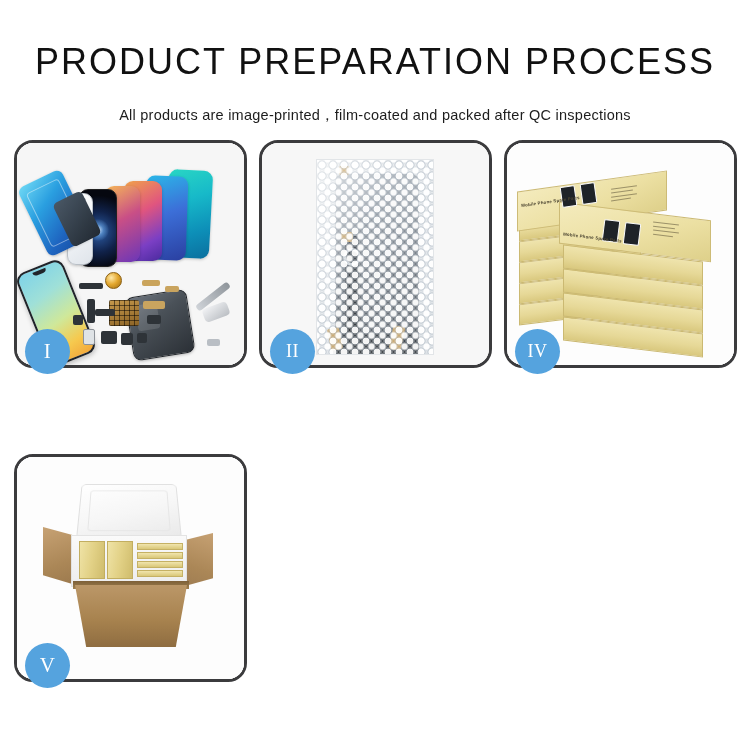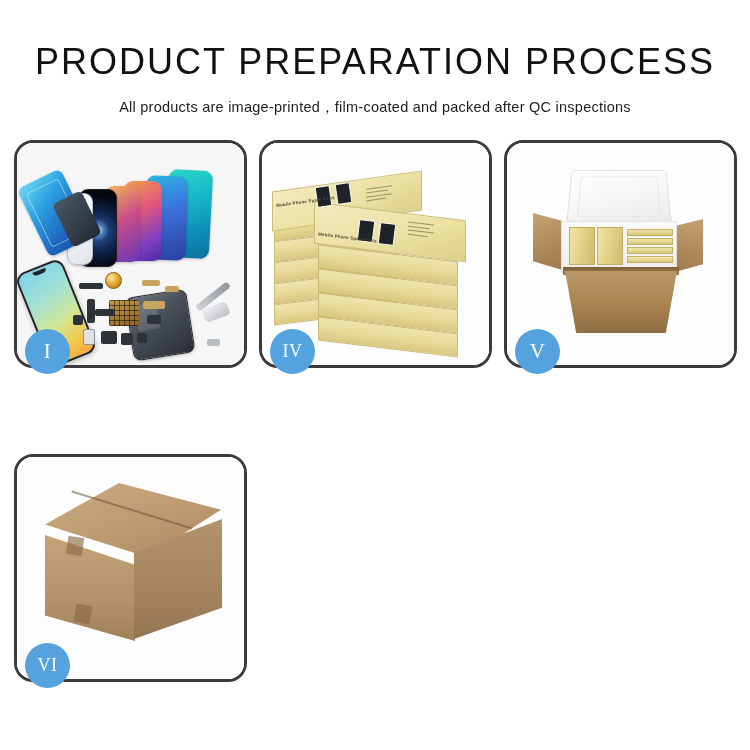--- a/index.html
+++ b/index.html
@@ -30,21 +30,21 @@
   .title {
     font-family: "Liberation Sans", sans-serif;
     font-size: 36px;
     font-weight: 400;
     letter-spacing: 2.0px;
     color: #111111;
     line-height: 40px;
     white-space: nowrap;
   }
   .subtitle {
-    margin-top: 16px;
+    margin-top: 24px;
     font-family: "Liberation Sans", sans-serif;
     font-size: 14.5px;
     font-weight: 400;
     letter-spacing: 0.25px;
     color: #1d1d1d;
     line-height: 18px;
     white-space: nowrap;
   }
 
   
@@ -486,20 +486,39 @@
           <div class="part pi"></div>
           <div class="part pj"></div>
           <div class="part pk"></div>
           <div class="part pl"></div>
           <div class="part pm"></div>
         </div>
       </div>
       <div class="badge">I</div>
     </div>
 
+    <div class="panel">
+      <div class="panel-inner">
+        <div class="scene">
+          <div class="bubblepack">
+            <div class="insidescreen"></div>
+            <div class="flexcable"></div>
+            <div class="flexring"></div>
+            <div class="blackbar"></div>
+            <div class="tapebit tb1"></div>
+            <div class="tapebit tb2"></div>
+            <div class="tapebit tb3"></div>
+            <div class="tapebit tb4"></div>
+            <div class="bubbletex"></div>
+            <div class="sheen"></div>
+          </div>
+        </div>
+      </div>
+      <div class="badge wide">II</div>
+    </div>
 
 
     <div class="panel">
       <div class="panel-inner">
         <div class="p4">
           <div class="stk stkL sL5"></div>
           <div class="stk stkL sL4"></div>
           <div class="stk stkL sL3"></div>
           <div class="stk stkL sL2"></div>
           <div class="stk stkL sL1"></div>
@@ -546,28 +565,15 @@
           <div class="goldrow gr2"></div>
           <div class="goldrow gr3"></div>
           <div class="goldrow gr4"></div>
           <div class="cartontop"></div>
           <div class="cartonfront"></div>
         </div>
       </div>
       <div class="badge">V</div>
     </div>
 
-    <div class="panel">
-      <div class="panel-inner">
-        <div class="p6">
-          <div class="c-top"></div>
-          <div class="c-top-seam"></div>
-          <div class="c-left"></div>
-          <div class="c-right"></div>
-          <div class="tape tp1"></div>
-          <div class="tape tp2"></div>
-        </div>
-      </div>
-      <div class="badge wide">VI</div>
-    </div>
 
   </div>
 </div>
 
 </body></html>

